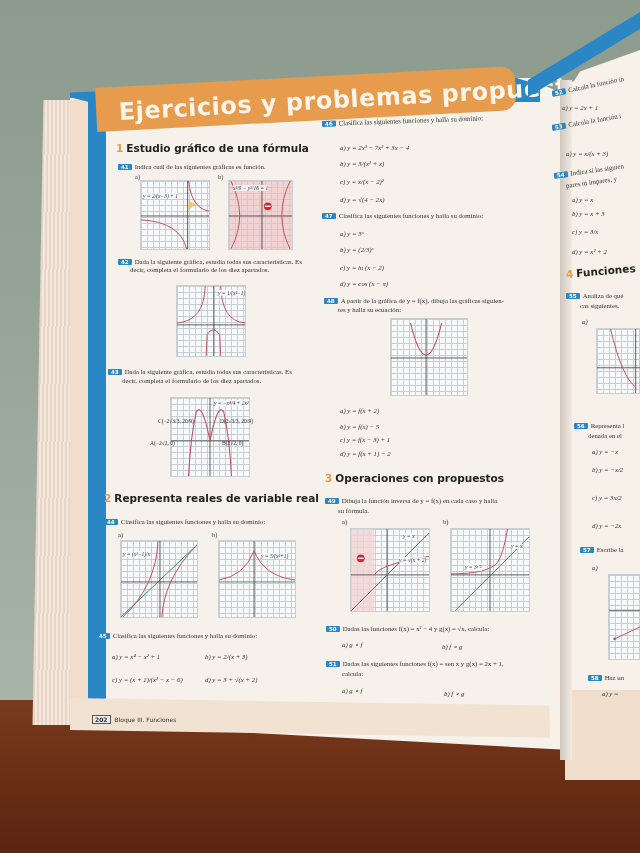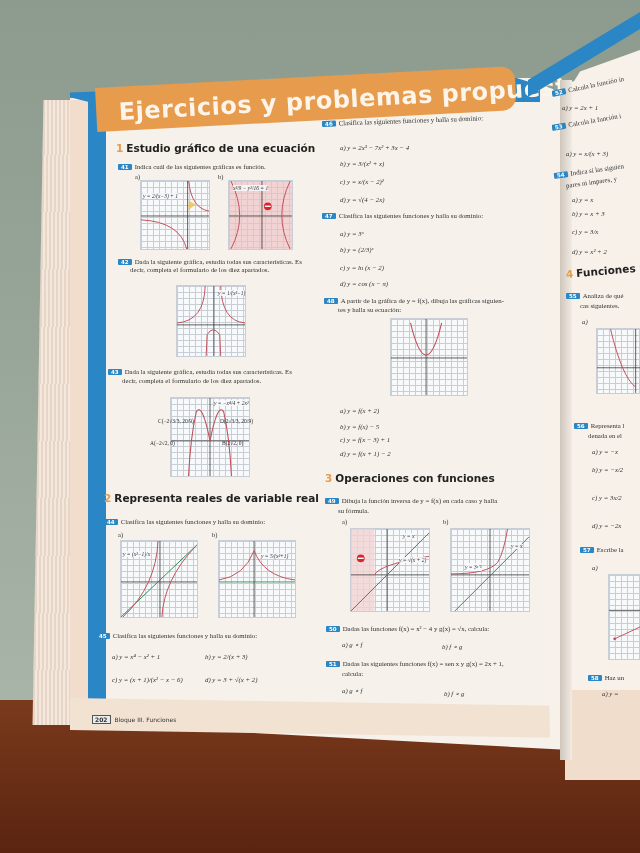--- a/index.html
+++ b/index.html
@@ -78,21 +78,21 @@
 <div class="title-band"></div>
 <div class="title-text">Ejercicios y problemas propuestos</div>
 <div class="footer-band"></div>
 
 <div class="right-page"></div>
 <div class="right-blue"></div>
 <div class="right-peach-bottom"></div>
 <div class="gutter"></div>
 
 <div class="abs sec" style="left:116px;top:142px;">
-  <span class="num">1</span><span>Estudio gráfico de una ecuación</span>
+  <span class="num">1</span><span>Estudio gráfico de una fórmula</span>
 </div>
 
 <div class="abs ex" style="left:118px;top:163px;">
   <span class="badge">41</span><span>Indica cuál de las siguientes gráficas es función.</span>
 </div>
 <div class="lbl" style="left:135px;top:173px;">a)</div>
 <div class="lbl" style="left:218px;top:173px;">b)</div>
 <div class="graph" style="left:140px;top:180px;width:70px;height:70px;">
   <svg viewBox="0 0 70 70">
       <line x1="0" y1="36" x2="70" y2="36" stroke="#333" stroke-width="0.8"></line>
@@ -213,21 +213,21 @@
       <line x1="36" y1="0" x2="36" y2="78" stroke="#333" stroke-width="0.8"></line>
   <path d="M20,4 Q36,70 52,4" stroke="#c0505a" fill="none" stroke-width="1.1"></path>
     </svg>
 </div>
 <div class="abs item" style="left:340px;top:407px;">a) y = f(x + 2)</div>
 <div class="abs item" style="left:340px;top:423px;">b) y = f(x) − 5</div>
 <div class="abs item" style="left:340px;top:436px;">c) y = f(x − 3) + 1</div>
 <div class="abs item" style="left:340px;top:450px;">d) y = f(x + 1) − 2</div>
 
 <div class="abs sec" style="left:325px;top:472px;">
-  <span class="num">3</span><span>Operaciones con funciones</span>
+  <span class="num">3</span><span>Operaciones con propuestos</span>
 </div>
 
 <div class="abs ex" style="left:325px;top:497px;">
   <span class="badge">49</span><span>Dibuja la función inversa de y = f(x) en cada caso y halla</span>
 </div>
 <div class="abs ex" style="left:338px;top:507px;">su fórmula.</div>
 <div class="lbl" style="left:342px;top:518px;">a)</div>
 <div class="lbl" style="left:443px;top:518px;">b)</div>
 <div class="graph" style="left:350px;top:528px;width:80px;height:84px;">
   <svg viewBox="0 0 80 84">

